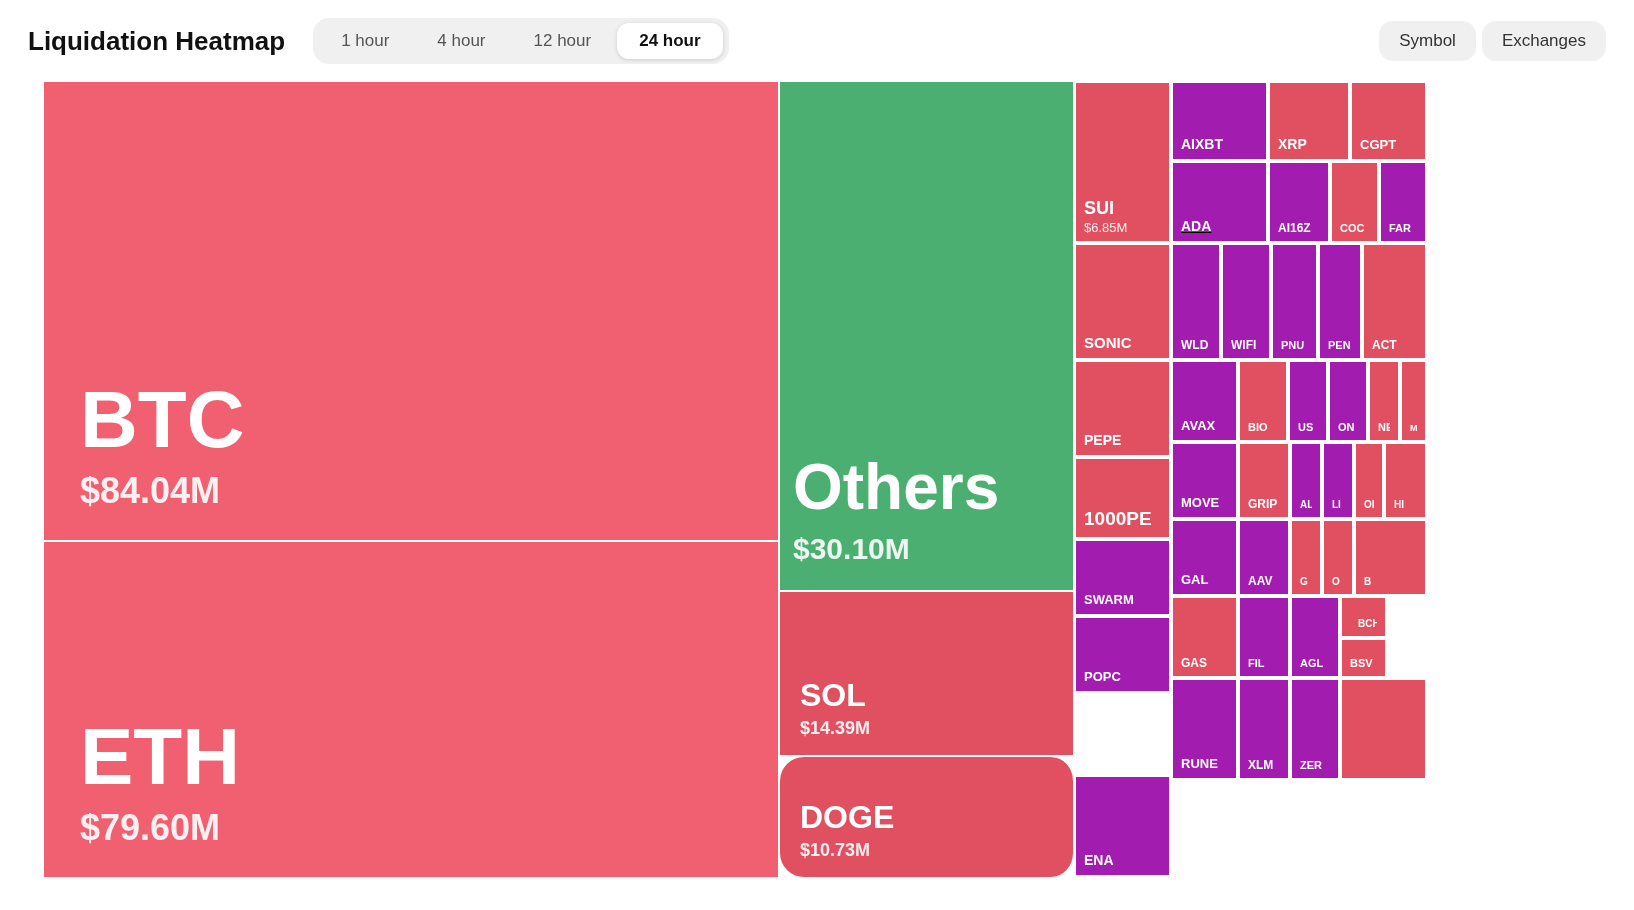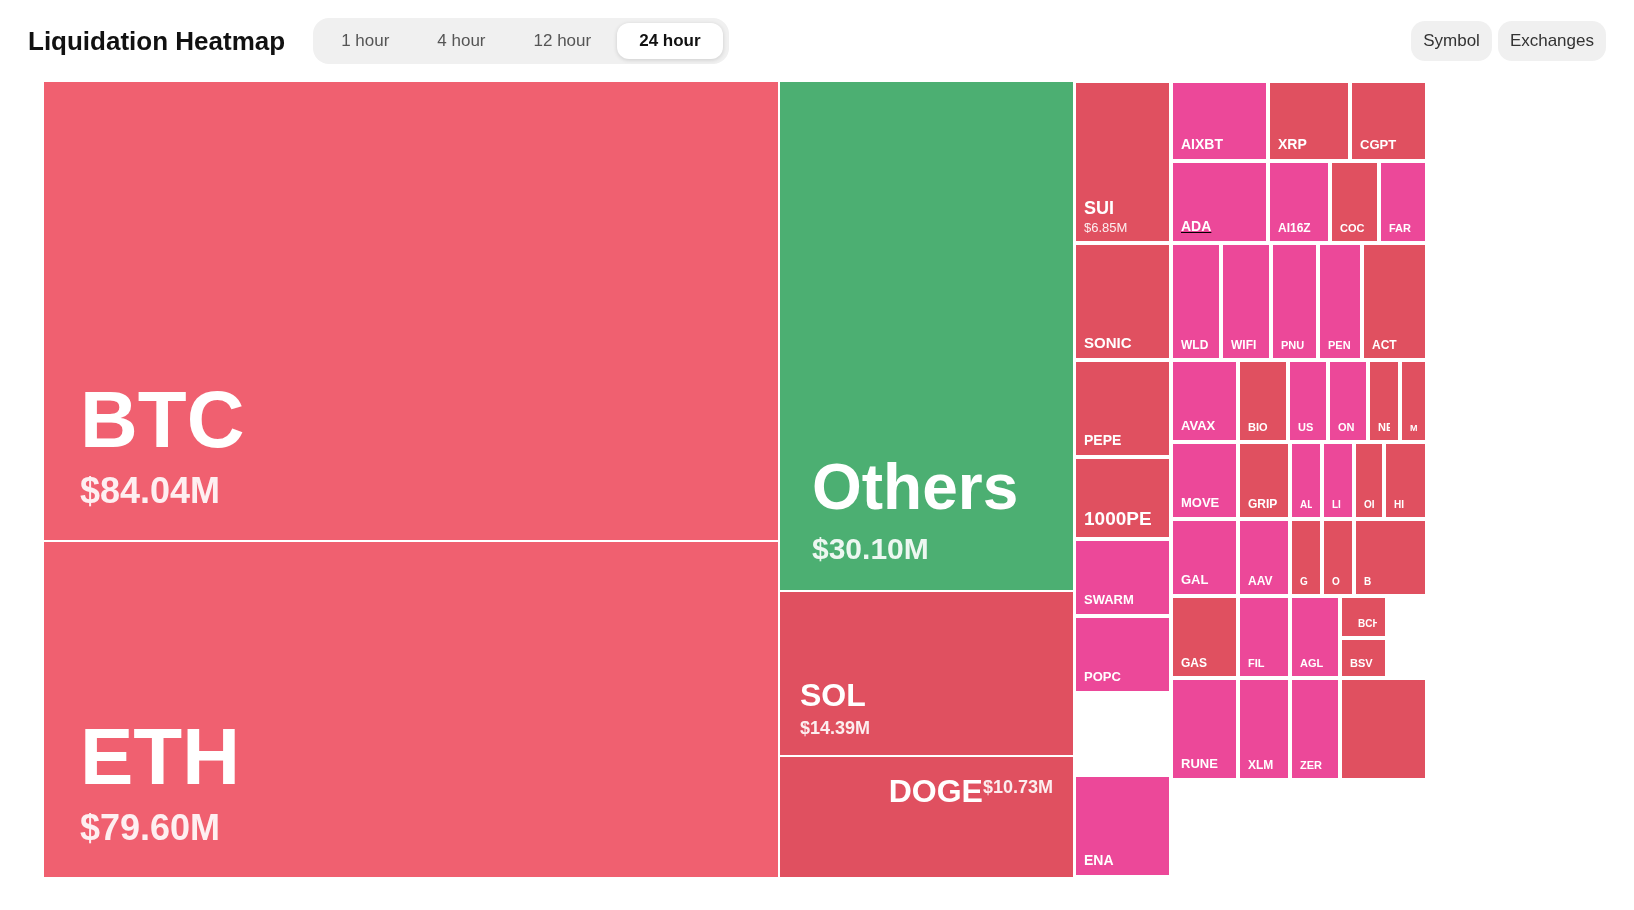--- a/index.html
+++ b/index.html
@@ -48,21 +48,21 @@
       color: #111;
       font-weight: 600;
       box-shadow: 0 1px 4px rgba(0,0,0,0.15);
     }
     .spacer { flex: 1; }
     .right-filters {
       display: flex;
       gap: 6px;
     }
     .right-btn {
-      padding: 10px 12px;
+      padding: 10px 20px;
       border: none;
       background: #f0f0f0;
       border-radius: 14px;
       font-size: 17px;
       color: #333;
       cursor: pointer;
       font-weight: 500;
     }
 
     
@@ -120,42 +120,43 @@
       height: 795px;
       display: flex;
       flex-direction: column;
     }
     .others-cell {
       background: #4caf72;
       flex: 0 0 510px;
       display: flex;
       flex-direction: column;
       justify-content: flex-end;
-      padding: 24px 32px;
+      padding: 24px 13px;
       border-right: 2px solid #fff;
       border-bottom: 2px solid #fff;
     }
     .sol-cell {
       background: #e05060;
       flex: 0 0 165px;
       display: flex;
       flex-direction: column;
       justify-content: flex-end;
       padding: 16px 20px;
       border-right: 2px solid #fff;
       border-bottom: 2px solid #fff;
     }
     .doge-cell {
       background: #e05060;
       flex: 1;
       display: flex;
-      flex-direction: row;
+      flex-direction: column;
       justify-content: flex-end;
       padding: 16px 20px;
       border-right: 2px solid #fff;
+      border-radius: 24px;
     }
     .others-symbol {
       font-size: 64px;
       font-weight: 800;
       color: #fff;
     }
     .others-value {
       font-size: 30px;
       font-weight: 600;
       color: rgba(255,255,255,0.9);
@@ -167,21 +168,21 @@
       color: #fff;
     }
     .mid-value {
       font-size: 18px;
       font-weight: 600;
       color: rgba(255,255,255,0.9);
       margin-top: 4px;
     }
 
     .red { background: #e05060; }
-    .green { background: #ec4899; }
+    .green { background: #a21caf; }
 
     
     .right-grid {
       flex: 1;
       height: 795px;
       position: relative;
       overflow: hidden;
     }
 
     .gc {

